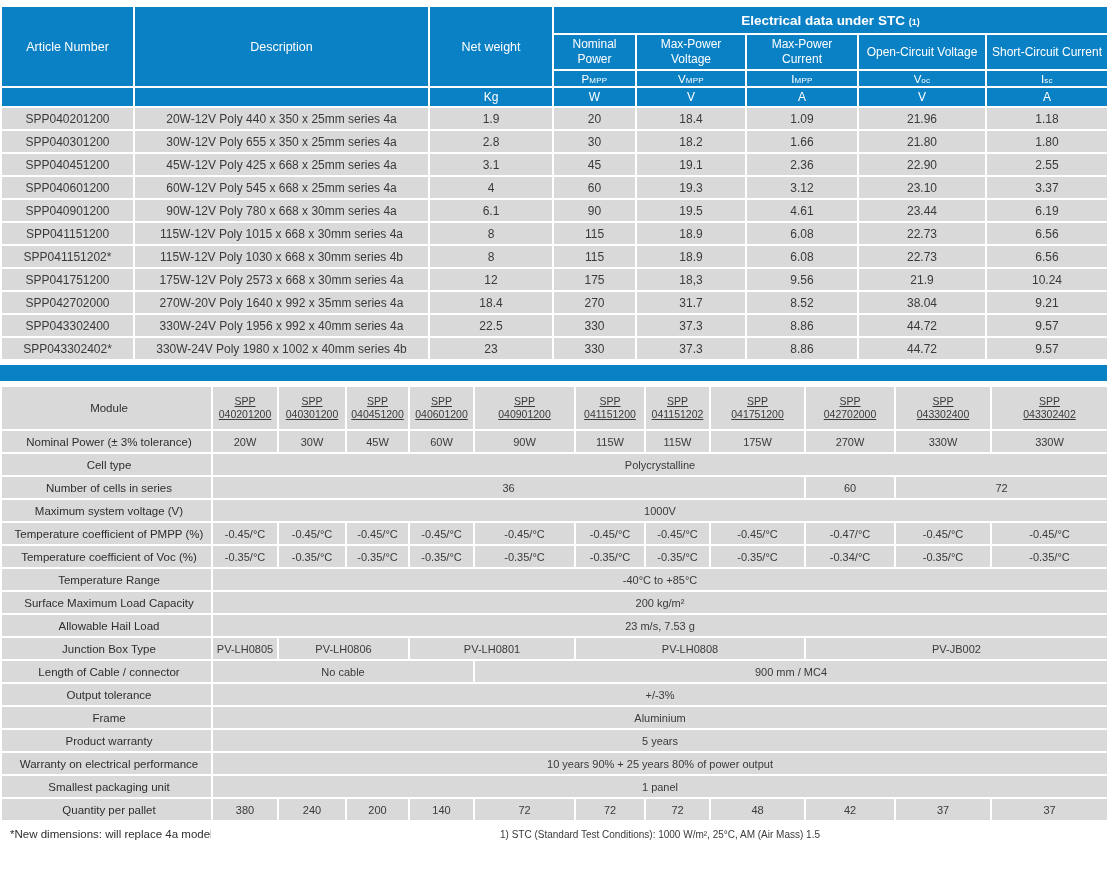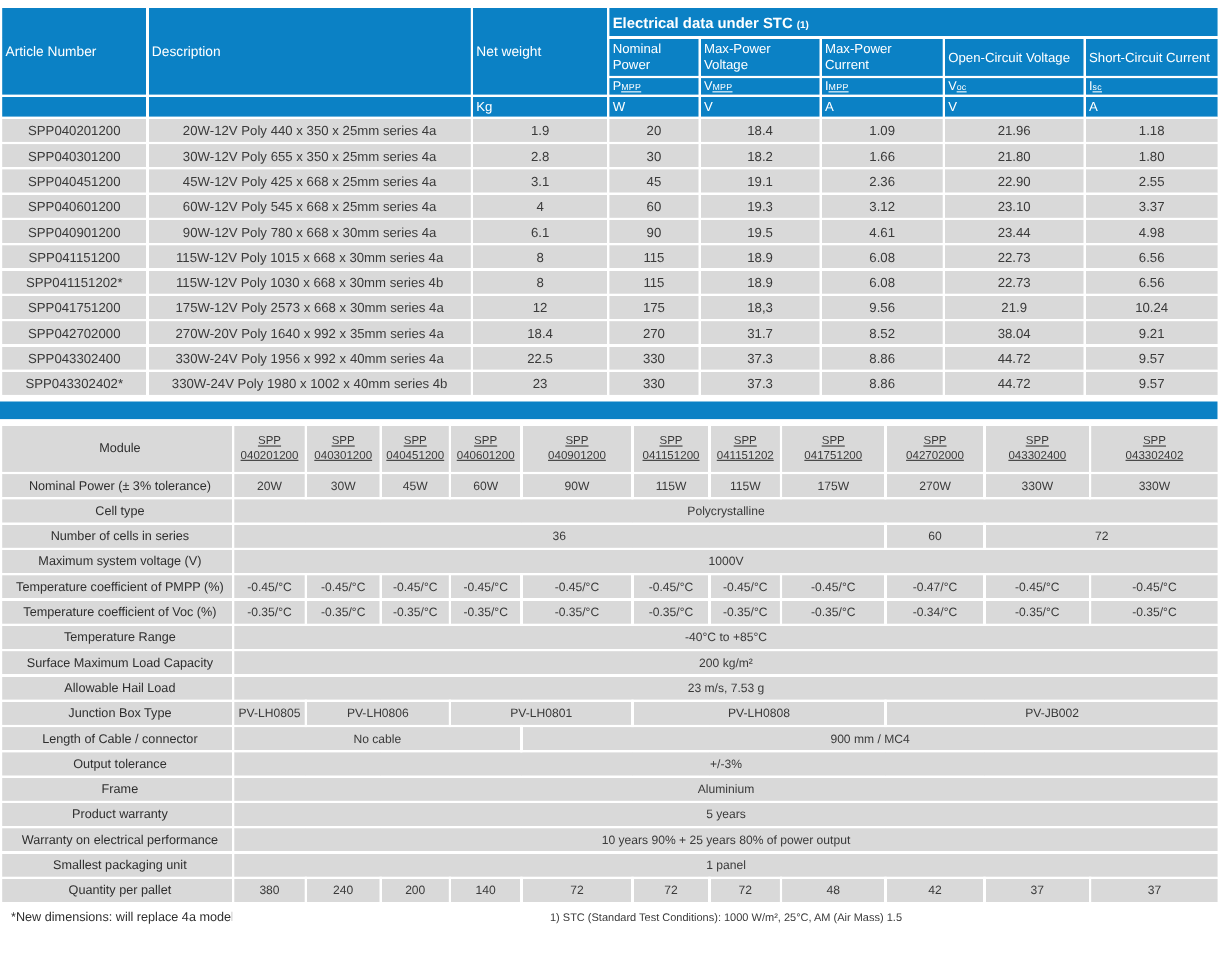--- a/index.html
+++ b/index.html
@@ -4,29 +4,29 @@
 <style>
   * { box-sizing: border-box; }
   html,body { margin:0; padding:0; background:#fff; }
   body { font-family:"Liberation Sans","DejaVu Sans",sans-serif; color:#3a3a3a; }
   .page { width:1107px; height:884px; padding-top:5px; background:#fff; }
 
   table { border-collapse:collapse; table-layout:fixed; width:1107px; }
   td, th { border:2px solid #fff; overflow:hidden; padding:0 3px; }
 
   
-  .toptable thead th, .toptable thead td { background:#0b81c5; color:#fff; font-weight:normal; text-align:left; }
+  .toptable thead th, .toptable thead td { background:#0b81c5; color:#fff; font-weight:normal; text-align:center; }
   .toptable th.bighead { font-size:12.5px; vertical-align:middle; }
   .toptable .stc-title-cell { font-weight:bold; font-size:13.5px; height:28px; }
   .toptable .stc-note { font-size:9px; font-weight:bold; }
   .toptable tr.names-row { height:36px;padding-left:36px; }
   .toptable tr.names-row th { font-size:12px; line-height:15px; }
   .toptable tr.syms-row { height:17px; }
   .toptable tr.syms-row th { font-size:11.5px; }
-  .toptable .sub { font-size:8px; letter-spacing:0.3px;text-decoration:underline; }
+  .toptable .sub { font-size:8px; letter-spacing:0.3px; }
   .toptable tr.units-row { height:20px; }
   .toptable tr.units-row td { font-size:12px; }
   .toptable tbody td { background:#d9d9d9; color:#3a3a3a; font-size:12px; text-align:center; height:23px; white-space:nowrap; }
 
   
   .band { width:1107px; height:16px; background:#0b81c5; margin:4px 0 4px 0; }
 
   
   .spectable th, .spectable td { background:#d9d9d9; font-weight:normal; }
   .spectable th.rowlabel { text-align:center; padding-left:8px; font-size:11.5px; color:#2e2e2e; height:23px; white-space:nowrap; }
@@ -129,21 +129,21 @@
           <td>3.37</td>
         </tr>
         <tr>
           <td>SPP040901200</td>
           <td>90W-12V Poly 780 x 668 x 30mm series 4a</td>
           <td>6.1</td>
           <td>90</td>
           <td>19.5</td>
           <td>4.61</td>
           <td>23.44</td>
-          <td>4.98</td>
+          <td>6.19</td>
         </tr>
         <tr>
           <td>SPP041151200</td>
           <td>115W-12V Poly 1015 x 668 x 30mm series 4a</td>
           <td>8</td>
           <td>115</td>
           <td>18.9</td>
           <td>6.08</td>
           <td>22.73</td>
           <td>6.56</td>

